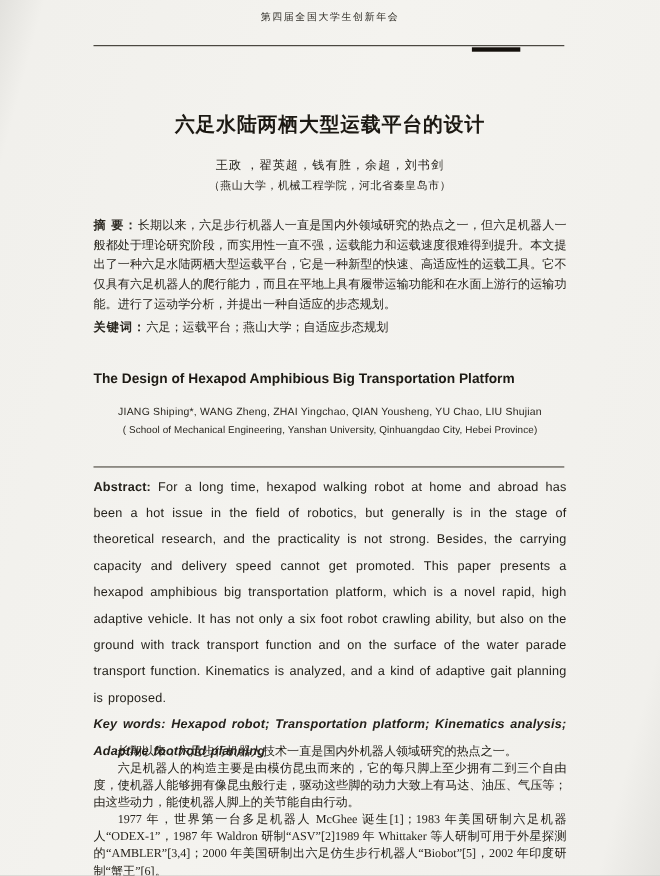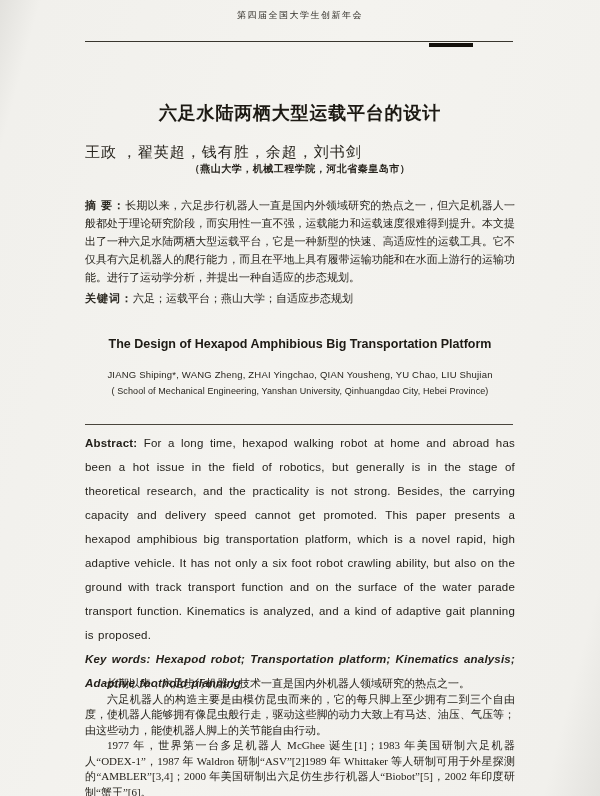--- a/index.html
+++ b/index.html
@@ -17,30 +17,30 @@
 
   .hdr1 { position:absolute; top:9px; left:0; width:100%; text-align:center;
           font-size:9px; letter-spacing:1.5px; color:#33302a; }
   .hdr2 { top:24px; display:flex; justify-content:space-between; align-items:baseline;
           font-size:9.5px; color:#33302a; }
   .rule1 { top:41px; width:428px; border-top:1.4px solid #39362e; height:6px; }
   .rule1 .thick { position:absolute; top:1px; right:40px; width:44px; height:4px; background:#14110c; }
 
   .title-zh { top:101px; text-align:center; font-size:18px; font-weight:bold;
               letter-spacing:0.8px; color:#1c1913; }
-  .authors-zh { top:143px; text-align:left; font-size:15px; letter-spacing:1px; }
-  .affil-zh { top:162px; text-align:center; font-size:10px; letter-spacing:0.5px;font-weight:bold; }
+  .authors-zh { top:143px; text-align:center; font-size:11px; letter-spacing:1px; }
+  .affil-zh { top:162px; text-align:center; font-size:10px; letter-spacing:0.5px; }
 
   .abstract-zh { top:196px; font-size:11px; line-height:18px; text-align:justify; }
   .abstract-zh .lbl { font-weight:bold; letter-spacing:1px; }
   .keywords-zh { margin-top:3px; }
   .keywords-zh .lbl { font-weight:bold; }
 
   .sans { font-family:"Liberation Sans","DejaVu Sans",sans-serif; }
-  .title-en { top:337px; text-align:center; font-size:12.5px; font-weight:bold; color:#1d1a14; }
+  .title-en { top:337px; text-align:left; font-size:12.5px; font-weight:bold; color:#1d1a14; }
   .authors-en { top:369px; text-align:center; font-size:9.5px; font-weight:normal; letter-spacing:0.2px; }
   .affil-en { top:386px; text-align:center; font-size:9px; letter-spacing:0.1px; }
 
   .rule2 { top:424px; width:428px; border-top:1px solid #49453c; }
 
   .abstract-en { top:431px; font-size:11.5px; line-height:24px; text-align:justify;
                  letter-spacing:0.2px; word-spacing:1px; color:#24211b; }
   .abstract-en .lbl { font-weight:bold; }
   .abstract-en .kw { font-weight:bold;font-style:italic; }
 

